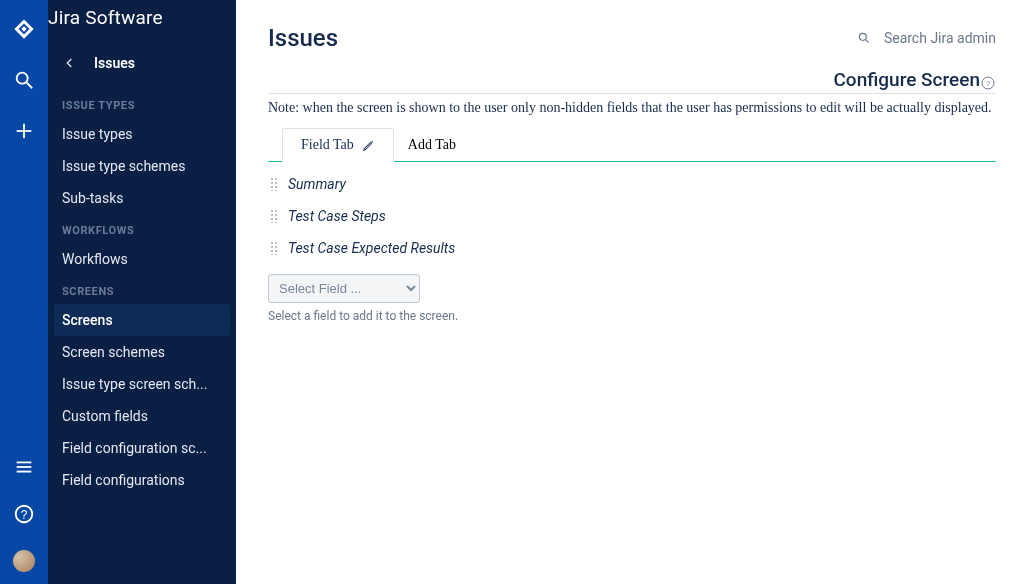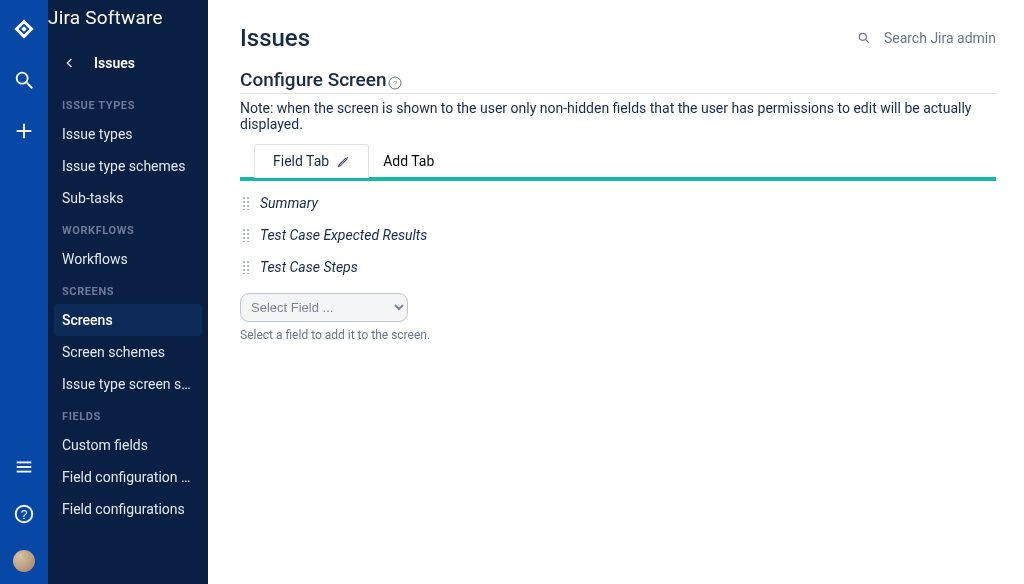--- a/index.html
+++ b/index.html
@@ -24,21 +24,21 @@
   }
   .icon-rail .top-icons { display: flex; flex-direction: column; align-items: center; gap: 26px; }
   .icon-rail .bottom-icons { margin-top: auto; display: flex; flex-direction: column; align-items: center; gap: 22px; }
   .rail-svg { width: 22px; height: 22px; fill: #fff; color:#fff; }
   .avatar-circle {
     width: 22px; height: 22px; border-radius: 50%;
     background: radial-gradient(circle at 30% 30%, #d6c3a8, #a77e5e);
   }
   
   .sidebar {
-    width: 160px;
+    width: 188px;
     background: #0a1f44;
     color: #dfe4ec;
     display: flex;
     flex-direction: column;
     overflow: hidden;
   }
   .brand {
     color: #fff; font-size: 19px; font-weight: 400;
     padding: 6px 12px 16px 0; letter-spacing: 0.2px;
   }
@@ -85,34 +85,35 @@
     display: flex; justify-content: space-between; align-items: center;
     margin-bottom: 16px;
   }
   .page-title { font-size: 24px; font-weight: 500; color: #172b4d; }
   .search-admin {
     display: flex; align-items: center; gap: 13px;
     color: #6b778c; font-size: 14px; cursor: pointer;
   }
   .search-admin svg { width: 14px; height: 14px; fill: #6b778c; }
   .subtitle-row {
-    display: flex; justify-content: flex-start; align-items: flex-end;
+    display: flex; justify-content: flex-end; align-items: flex-end;
     border-bottom: 1px solid #dfe1e6;
     padding-bottom: 2px;
     margin-bottom: 6px;
   }
   .subtitle { font-size: 19px; font-weight: 500; color: #172b4d; }
   .help-icon { width: 16px; height: 16px; fill: #6b778c; cursor: pointer; }
   .desc { color: #172b4d; font-size: 14px; margin-bottom: 8px; }
   .desc b { font-weight: 600; }
-  .note { color: #172b4d; font-size: 14px; margin-bottom: 12px; }
+  .note { color: #172b4d; font-size: 14px; margin-bottom: 12px; font-family: Liberation Serif, serif; }
   .tabs-bar {
     display: flex; align-items: center; gap: 14px;
-    border-bottom: 4px solid #14b8a6;
+    border-bottom: 1px solid #14b8a6;
     margin-bottom: 6px;
+    font-family: Liberation Serif, serif;
   }
   .tab {
     position: relative;
     padding: 8px 18px;
     border: 1px solid #dfe1e6;
     border-bottom: 1px solid #fff;
     margin-bottom: -1px;
     border-radius: 3px 3px 0 0;
     background: #fff;
     display: flex; align-items: center; gap: 8px;
@@ -127,27 +128,27 @@
     font-size: 14px;
     font-style: italic;
   }
   .drag-handle {
     width: 8px; height: 14px;
     background-image: radial-gradient(circle, #b3bac5 1px, transparent 1px);
     background-size: 4px 4px;
   }
   .field-select-wrap { margin-top: 10px; }
   select.field-select {
-    width: 168px;
+    width: 152px;
     padding: 5px 6px;
     border: 1px solid #c1c7d0;
     background: #f4f5f7;
     color: #7a869a;
     font-size: 13px;
-    border-radius: 9px;
+    border-radius: 3px;
   }
   .select-hint { color: #6b778c; font-size: 12px; margin-top: 6px; }
 </style>
 </head>
 <body>
 
 <div class="icon-rail">
   <div class="top-icons">
     <span>
       <svg class="rail-svg" viewBox="0 0 32 32">
@@ -203,21 +204,20 @@
     <div class="nav-item">Sub-tasks</div>
 
     <div class="section-head">WORKFLOWS</div>
     <div class="nav-item">Workflows</div>
 
     <div class="section-head">SCREENS</div>
     <div class="nav-item active">Screens</div>
     <div class="nav-item">Screen schemes</div>
     <div class="nav-item">Issue type screen sch...</div>
 
-    <div class="section-head">FIELDS</div>
     <div class="nav-item">Custom fields</div>
     <div class="nav-item">Field configuration sc...</div>
     <div class="nav-item">Field configurations</div>
   </div>
 </div>
 
 <div class="main">
   <div class="header-row">
     <div class="page-title">Issues</div>
     <div class="search-admin">
@@ -249,25 +249,25 @@
     <span class="add-tab">Add Tab</span>
   </div>
 
   <div>
     <div class="field-row">
       <span class="drag-handle"></span>
       <span>Summary</span>
     </div>
     <div class="field-row">
       <span class="drag-handle"></span>
-      <span>Test Case Expected Results</span>
+      <span>Test Case Steps</span>
     </div>
     <div class="field-row">
       <span class="drag-handle"></span>
-      <span>Test Case Steps</span>
+      <span>Test Case Expected Results</span>
     </div>
   </div>
 
   <div class="field-select-wrap">
     <select class="field-select">
       <option selected="">Select Field ...</option>
     </select>
     <div class="select-hint">Select a field to add it to the screen.</div>
   </div>
 </div>

